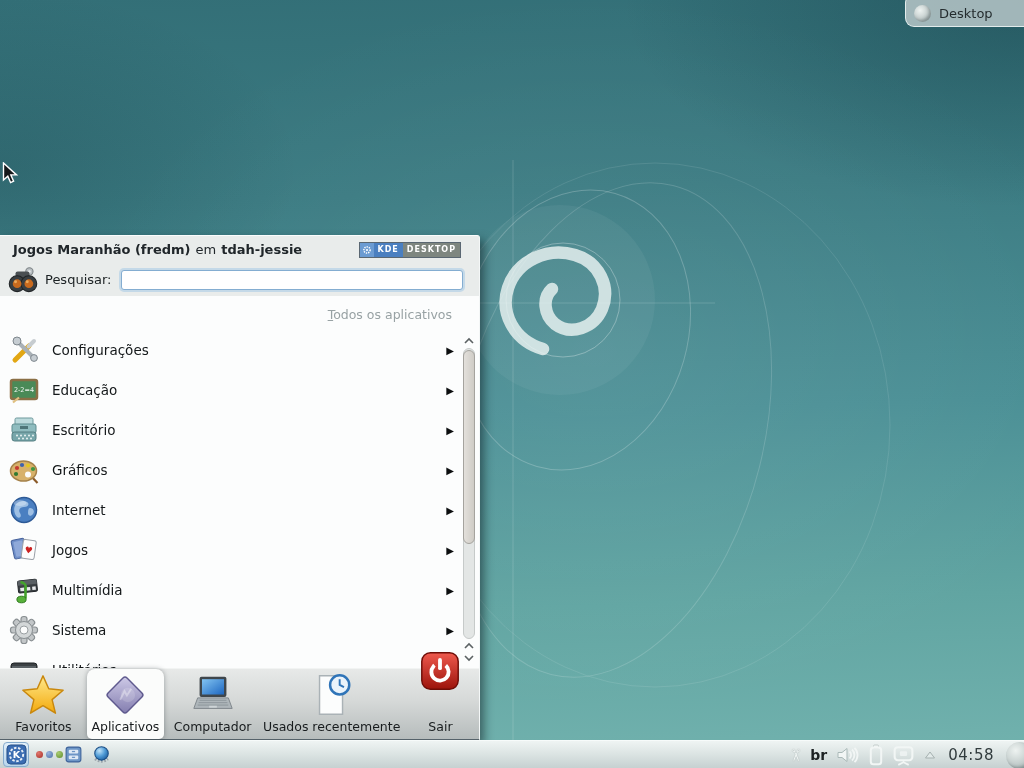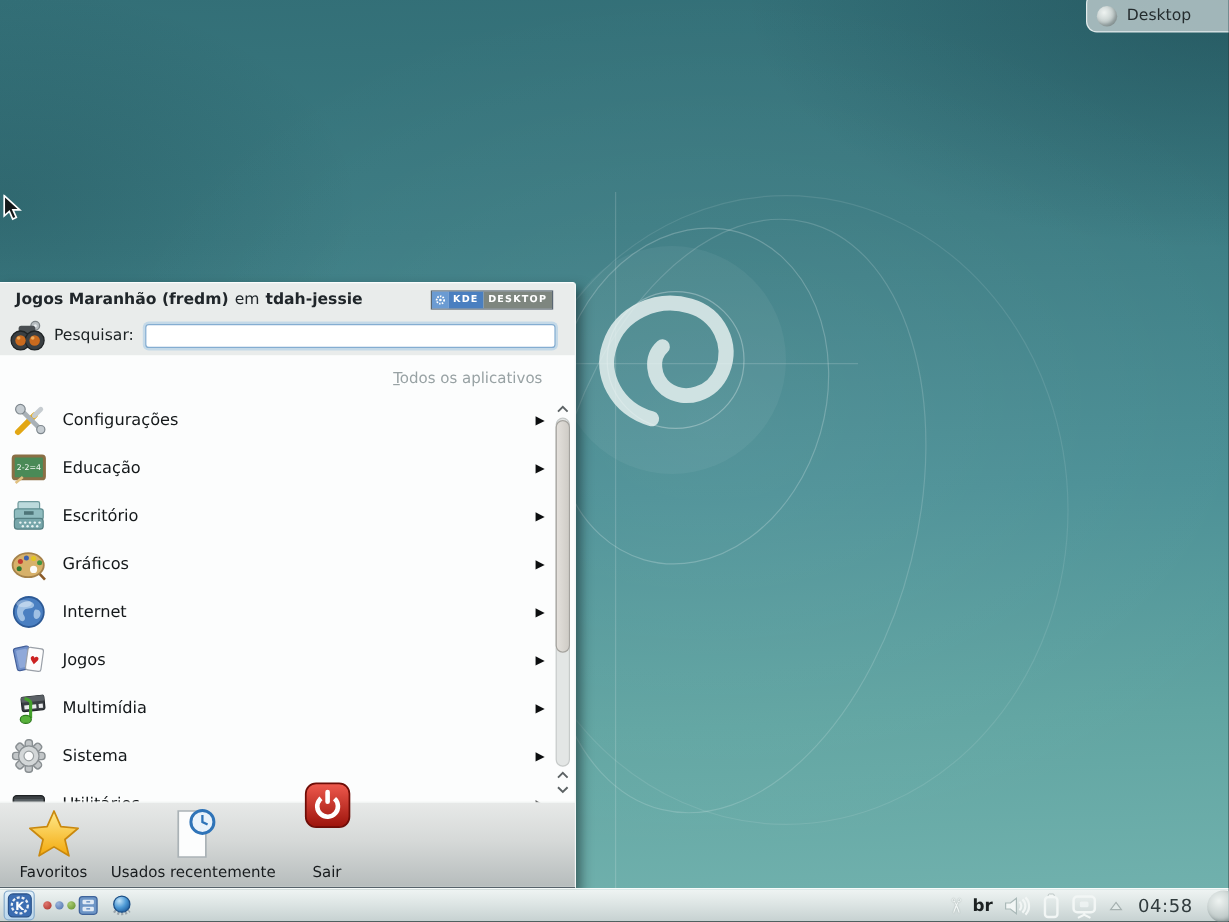--- a/index.html
+++ b/index.html
@@ -305,20 +305,50 @@
               <defs>
                 <linearGradient id="gstar" x1="0" y1="0" x2="0" y2="1">
  <stop offset="0" stop-color="#ffe98c"></stop>
                   <stop offset="1" stop-color="#f3a90c"></stop>
                 </linearGradient>
               </defs>
  <path d="M24 4 L30 17.5 L45 19 L33.5 28.8 L37 43 L24 35.2 L11 43 L14.5 28.8 L3 19 L18 17.5 Z" fill="url(#gstar)" stroke="#c9880e" stroke-width="1.5" stroke-linejoin="round"></path>
             </svg></span>
           <span class="tab-label">Favoritos</span>
         </div>
+        <div class="tab selected" style="width: 79px;">
+          <span class="tab-icon"><svg viewBox="0 0 48 48">
+              <defs>
+                <linearGradient id="gdia" x1="0" y1="0" x2="1" y2="1">
+ <stop offset="0" stop-color="#cfcbe8"></stop>
+                  <stop offset="1" stop-color="#827cae"></stop>
+                </linearGradient>
+              </defs>
+ <rect x="10" y="10" width="28" height="28" rx="3" transform="rotate(45 24 24)" fill="url(#gdia)" stroke="#5f5a8e" stroke-width="1.5"></rect>
+ <circle cx="27" cy="24" r="7.5" fill="#ffffff" opacity=".16"></circle>
+ <path d="M19 29 l4.5 -9 l2.5 4.5 l4.5 -7" stroke="#ffffff" opacity=".35" fill="none" stroke-width="2"></path>
+            </svg></span>
+          <span class="tab-label">Aplicativos</span>
+        </div>
+        <div class="tab" style="width: 100px;">
+          <span class="tab-icon"><svg viewBox="0 0 48 48">
+              <defs>
+                <linearGradient id="glap" x1="0" y1="0" x2="1" y2="1">
+ <stop offset="0" stop-color="#82c4f2"></stop>
+                  <stop offset="1" stop-color="#1d66c0"></stop>
+                </linearGradient>
+              </defs>
+ <rect x="10" y="5" width="28" height="21" rx="2" fill="#3f464b"></rect>
+ <rect x="12.5" y="7.5" width="23" height="16" fill="url(#glap)"></rect>
+ <path d="M8 27 L40 27 L44 38 L4 38 Z" fill="#aeb6ba" stroke="#7d858a"></path>
+ <path d="M10 29.5 L38 29.5 M9 32 L39 32 M8 34.5 L40 34.5" stroke="#8c949a" stroke-width="1"></path>
+ <rect x="20" y="35.2" width="8" height="2" fill="#ced4d7"></rect>
+            </svg></span>
+          <span class="tab-label">Computador</span>
+        </div>
         <div class="tab" style="width: 144px;">
           <span class="tab-icon"><svg viewBox="0 0 48 48">
  <path d="M11 4 L29 4 L35 10 L35 44 L11 44 Z" fill="#fcfdfd" stroke="#aab2b6" stroke-width="1.5"></path>
  <path d="M29 4 L29 10 L35 10 Z" fill="#dde3e5" stroke="#aab2b6"></path>
  <circle cx="32" cy="13.5" r="10" fill="#eaf3fb" stroke="#2f74b8" stroke-width="2.6"></circle>
  <path d="M32 7.5 L32 13.5 L36.5 15.8" stroke="#2f74b8" stroke-width="2" fill="none"></path>
             </svg></span>
           <span class="tab-label">Usados recentemente</span>
         </div>
         <div class="tab" style="width: 79px; gap: 24px;">

